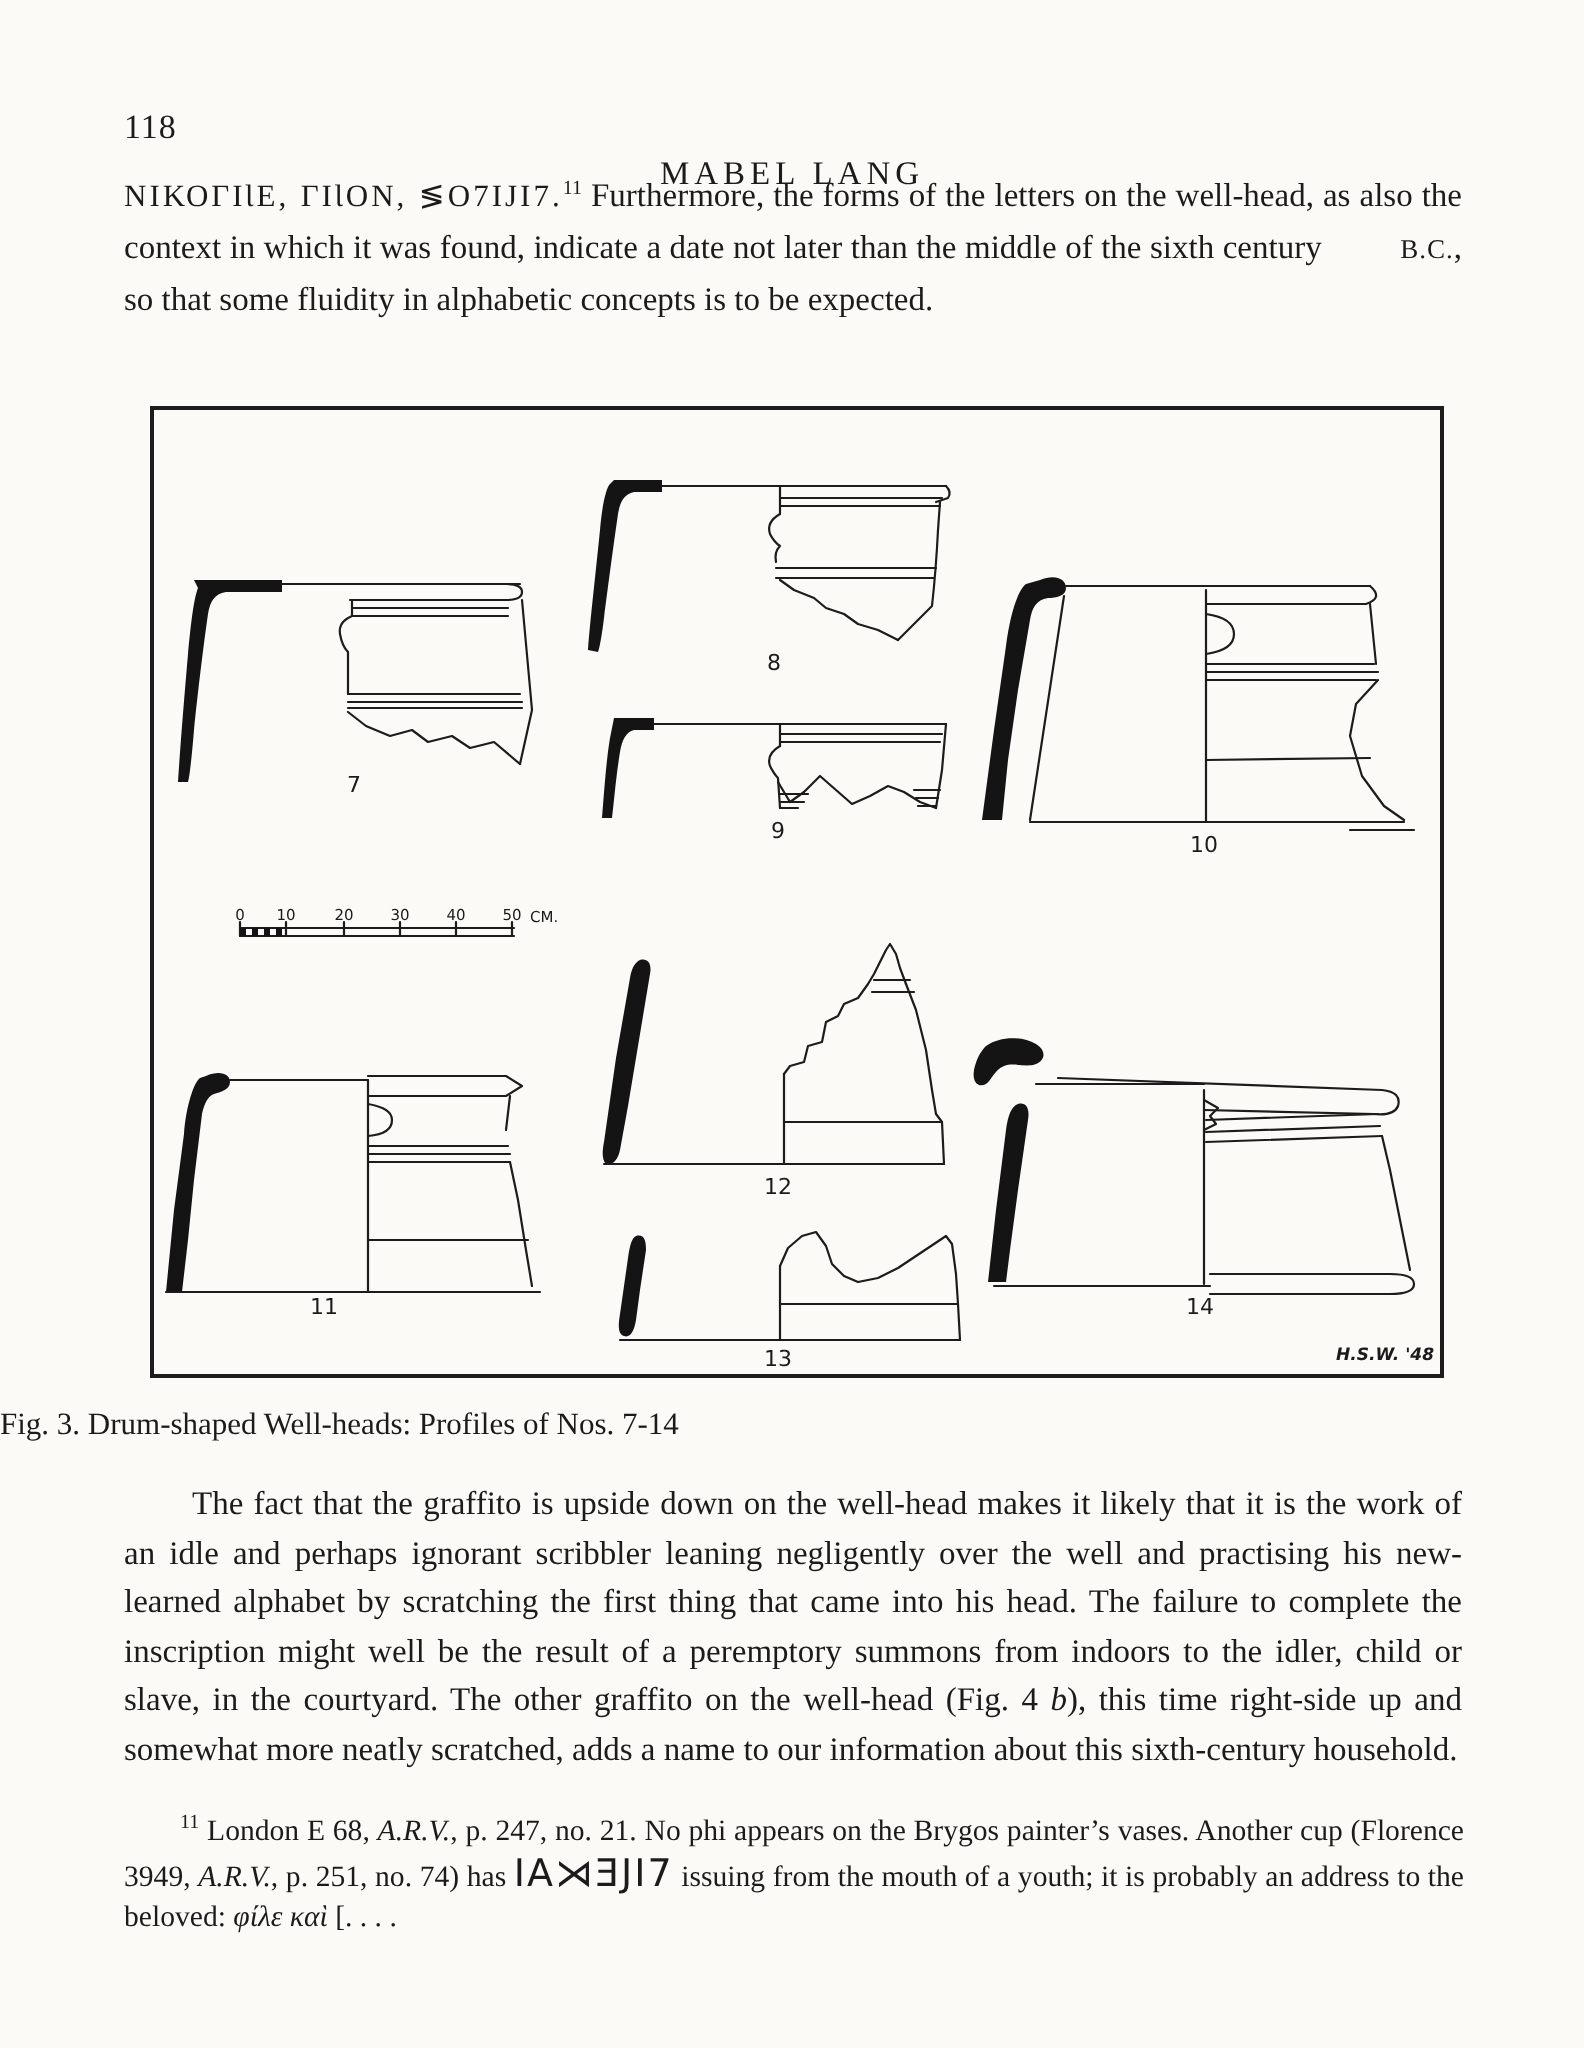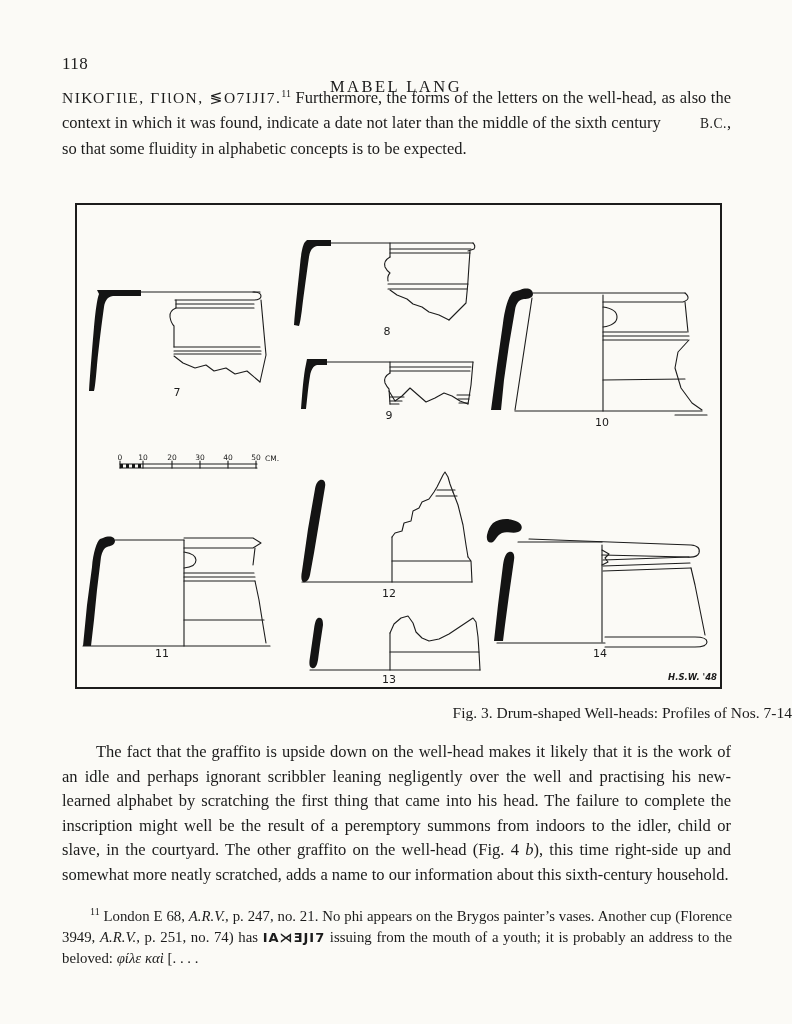--- a/index.html
+++ b/index.html
@@ -11,29 +11,29 @@
   }
   .abs{position:absolute;}
   .pagenum{top:54px;left:62px;font-size:17px;letter-spacing:.5px;}
   .runhead{top:54px;left:0;right:0;text-align:center;font-size:16.5px;letter-spacing:2.5px;margin-top:23px;}
   .para{font-size:16.5px;line-height:25px;text-align:justify;margin:0;}
   .para1{top:85px;left:62px;width:669px;}
   .para2{top:740px;left:62px;width:669px;line-height:24.5px;}
   .para2 .indent{display:inline-block;width:34px;}
   sup.fnref{font-size:10px;line-height:0;vertical-align:6px;letter-spacing:0;}
   .insc{font-family:Liberation Serif, serif;font-size:15.5px;font-weight:500;letter-spacing:1.5px;}
-  .insc-small{font-family:"DejaVu Sans", sans-serif;font-size:13px;font-weight:700;letter-spacing:1px;}
+  .insc-small{font-family:"DejaVu Sans", sans-serif;font-size:19px;font-weight:400;letter-spacing:1px;}
   .sc{font-size:.82em;letter-spacing:.5px;margin-left:35px;}
   .ital{font-style:italic;}
   .figurebox{
     left:75px;top:203px;width:647px;height:486px;
     border:2px solid #1c1c1c;box-sizing:border-box;background:transparent;
   }
   .figurebox svg{display:block;width:100%;height:100%;}
-  .caption{top:704px;left:0;right:0;text-align:right;font-size:15.5px;}
+  .caption{top:704px;left:0;right:0;text-align:left;font-size:15.5px;}
   .footnote{top:906px;left:62px;width:670px;font-size:14.8px;line-height:20.5px;text-align:justify;}
   .footnote .indent{display:inline-block;width:28px;}
   svg text{fill:#1b1b1b;}
   .figthin{stroke:#1c1c1c;stroke-width:1.1;fill:none;stroke-linecap:round;stroke-linejoin:round;}
   .figblack{fill:#141414;stroke:none;}
   .figlabel{font-family:"DejaVu Sans", sans-serif;font-size:11px;}
   .scalenum{font-family:"DejaVu Sans", sans-serif;font-size:7.5px;}
   .sig{font-family:"DejaVu Sans", sans-serif;font-size:8.5px;font-style:italic;font-weight:bold;}
 </style>
 </head>

